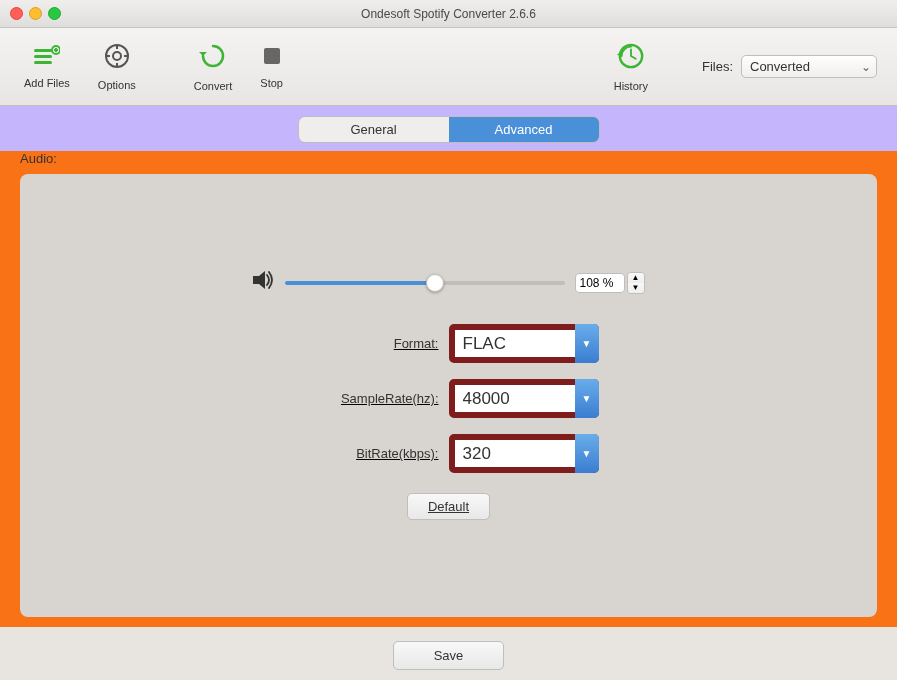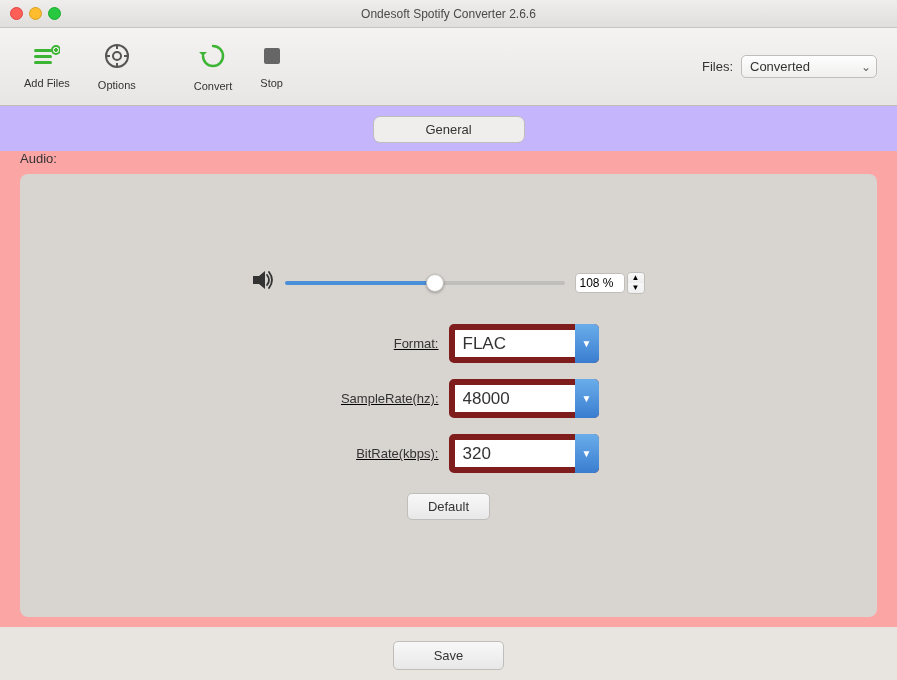--- a/index.html
+++ b/index.html
@@ -134,21 +134,21 @@
       background: #4a90d9;
       color: white;
     }
 
     
     .main-content {
       flex: 1;
       display: flex;
       flex-direction: column;
       padding: 0 20px 10px;
-      background: #fca5a5;
+      background: #f97316;
     }
     .audio-label {
       font-size: 13px;
       color: #333;
       font-weight: 500;
       margin-bottom: 8px;
     }
 
     
     .audio-panel {
@@ -288,20 +288,21 @@
       margin-top: 20px;
     }
     .default-btn {
       background: linear-gradient(to bottom, #f8f8f8, #e8e8e8);
       border: 1px solid #c0bebb;
       border-radius: 5px;
       padding: 5px 20px;
       font-size: 13px;
       color: #333;
       cursor: pointer;
+      text-decoration: underline;
     }
 
     
     .save-area {
       display: flex;
       justify-content: center;
       padding: 14px 12px 10px;
     }
     .save-btn {
       background: linear-gradient(to bottom, #f8f8f8, #e8e8e8);
@@ -385,20 +386,31 @@
       <span class="toolbar-icon">
         <svg width="22" height="22" viewBox="0 0 22 22" fill="none">
           <rect x="3" y="3" width="16" height="16" rx="2" fill="#666"></rect>
         </svg>
       </span>
       <span class="toolbar-label">Stop</span>
     </div>
 
     <div class="toolbar-spacer"></div>
 
+    <div class="toolbar-item">
+      <span class="toolbar-icon green">
+        <svg class="history-icon-svg" viewBox="0 0 30 30" fill="none">
+          <circle cx="15" cy="15" r="12" stroke="#3cb534" stroke-width="2.5" fill="none"></circle>
+          <path d="M15 8 L15 15 L20 18" stroke="#3cb534" stroke-width="2" stroke-linecap="round" stroke-linejoin="round" fill="none"></path>
+          <path d="M5 15 A10 10 0 0 1 15 5" stroke="#3cb534" stroke-width="2" fill="none" stroke-linecap="round"></path>
+          <polygon points="5,15 1,11 9,11" fill="#3cb534" transform="rotate(-30, 5, 15)"></polygon>
+        </svg>
+      </span>
+      <span class="toolbar-label">History</span>
+    </div>
 
     <div style="width: 40px;"></div>
 
     <div style="display:flex; align-items:center; gap:8px; margin-right:10px;">
       <span class="output-label">Files:</span>
       <div class="output-select-wrapper">
         <select class="output-select">
           <option>Converted</option>
           <option>Desktop</option>
           <option>Documents</option>
@@ -406,20 +418,21 @@
         </select>
       </div>
     </div>
 
   </div>
 </div>
 
 <div class="tab-bar">
   <div class="tab-group">
     <button class="tab-btn inactive">General</button>
+    <button class="tab-btn active">Advanced</button>
   </div>
 </div>
 
 <div class="main-content">
   <div class="audio-label">Audio:</div>
   <div class="audio-panel">
 
     <div class="volume-row">
       <span class="volume-icon">
         <svg width="22" height="18" viewBox="0 0 22 18" fill="none">

